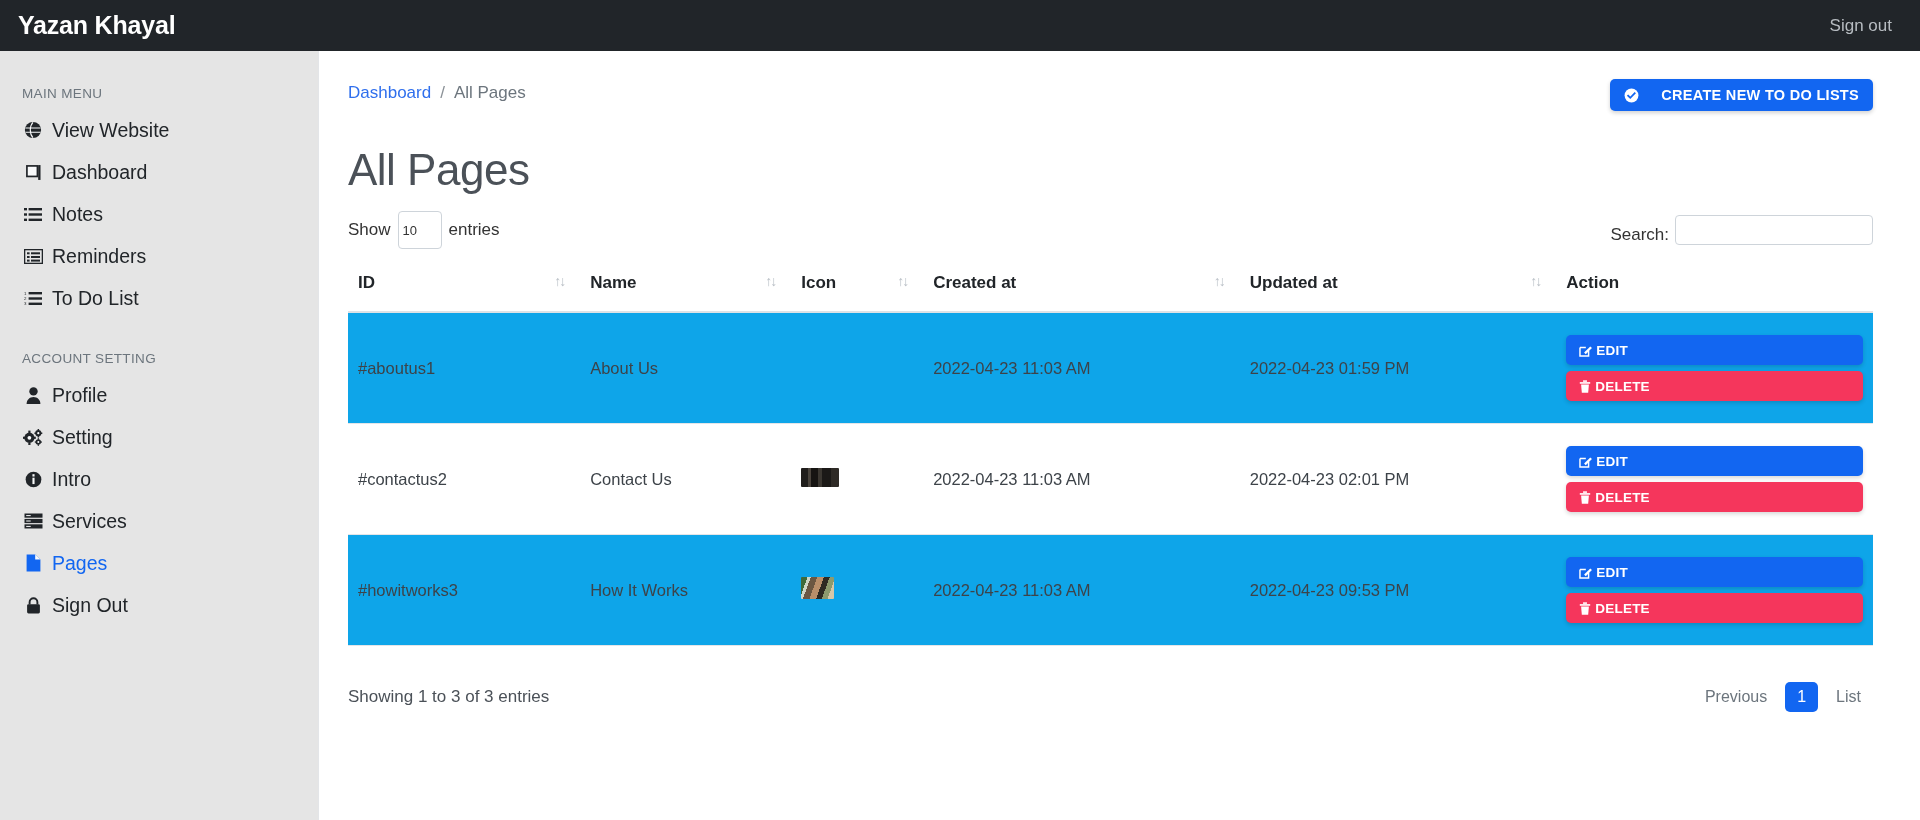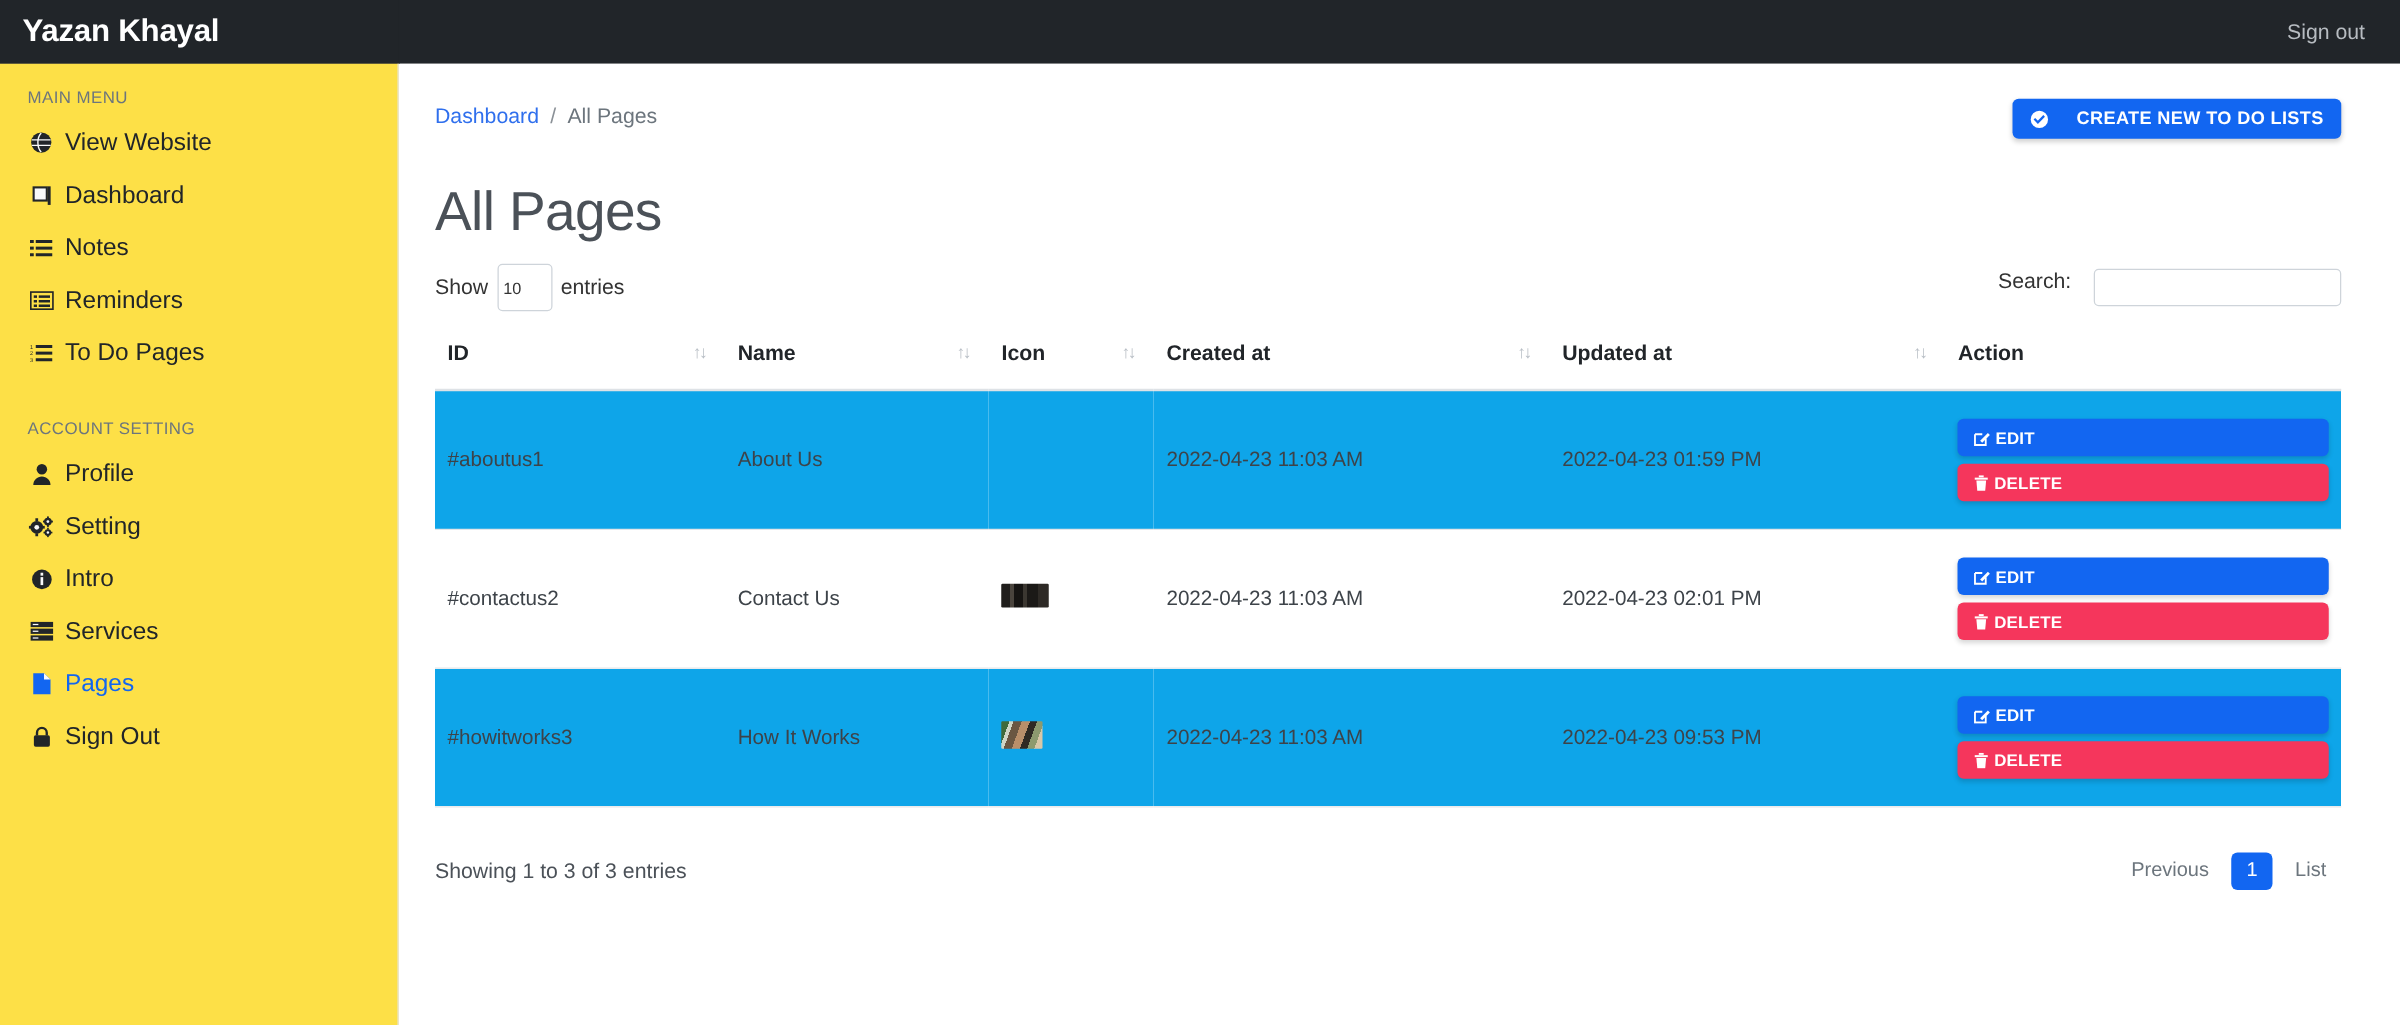--- a/index.html
+++ b/index.html
@@ -34,23 +34,23 @@
     font-size: 17px;
     padding-right: 28px;
     text-decoration: none;
     white-space: nowrap;
   }
 
   
   .sidebar {
     position: absolute; top: 51px; left: 0;
     width: 319px; height: 769px;
-    background: #fde047;
+    background: #e5e5e5;
     border-right: 1px solid #e3e5e8;
-    padding-top: 19px;
+    padding-top: 35px;
   }
   .menu-heading {
     color: #6c757d;
     font-size: 13.5px;
     letter-spacing: 0.35px;
     padding: 0 0 8px 22px;
     text-transform: uppercase;
   }
   .menu-heading.second { padding-top: 32px; }
   .menu-item {
@@ -129,21 +129,21 @@
     width: 44px;
     padding: 0 4px;
     border: 1px solid #ced4da;
     border-radius: 4px;
     background: #fff;
     appearance: none; -webkit-appearance: none;
     text-align: left;
   }
   .dt-filter {
     font-size: 17px; color: #333;
-    display: flex; align-items: flex-start; gap: 18px;
+    display: flex; align-items: flex-end; gap: 6px;
   }
   .dt-filter input {
     font-family: "Liberation Sans", sans-serif;
     font-size: 14px;
     height: 30px;
     width: 198px;
     border: 1px solid #ced4da;
     border-radius: 4px;
     padding: 0 8px;
     background: #fff;
@@ -320,21 +320,21 @@
       <span class="mi-icon">
         <svg width="18" height="15" viewBox="0 0 18 15">
             <text x="0" y="4.2" font-size="4.4" font-family="Liberation Sans, sans-serif" fill="#212529">1</text>
             <text x="0" y="9.3" font-size="4.4" font-family="Liberation Sans, sans-serif" fill="#212529">2</text>
             <text x="0" y="14.4" font-size="4.4" font-family="Liberation Sans, sans-serif" fill="#212529">3</text>
             <rect x="4.6" y="1" width="13.4" height="2.4" fill="#212529"></rect>
             <rect x="4.6" y="6.3" width="13.4" height="2.4" fill="#212529"></rect>
             <rect x="4.6" y="11.6" width="13.4" height="2.4" fill="#212529"></rect>
           </svg>
       </span>
-      <span>To Do Pages</span>
+      <span>To Do List</span>
     </a>
 
     <div class="menu-heading second">ACCOUNT SETTING</div>
 
     <a class="menu-item" href="#">
       <span class="mi-icon">
         <svg width="15" height="17" viewBox="0 0 15 17">
             <circle cx="7.5" cy="4.4" r="4.2" fill="#212529"></circle>
             <path d="M0.6 17c0-4.1 3.1-6.9 6.9-6.9s6.9 2.8 6.9 6.9z" fill="#212529"></path>
           </svg>

